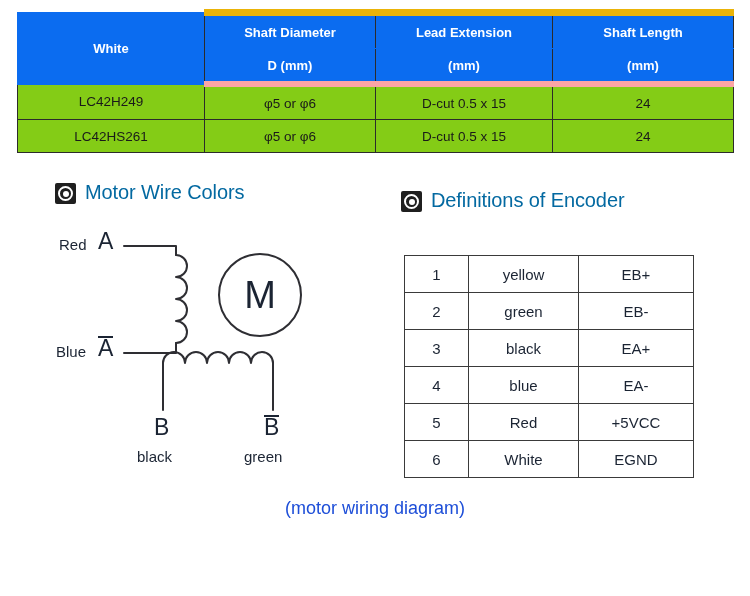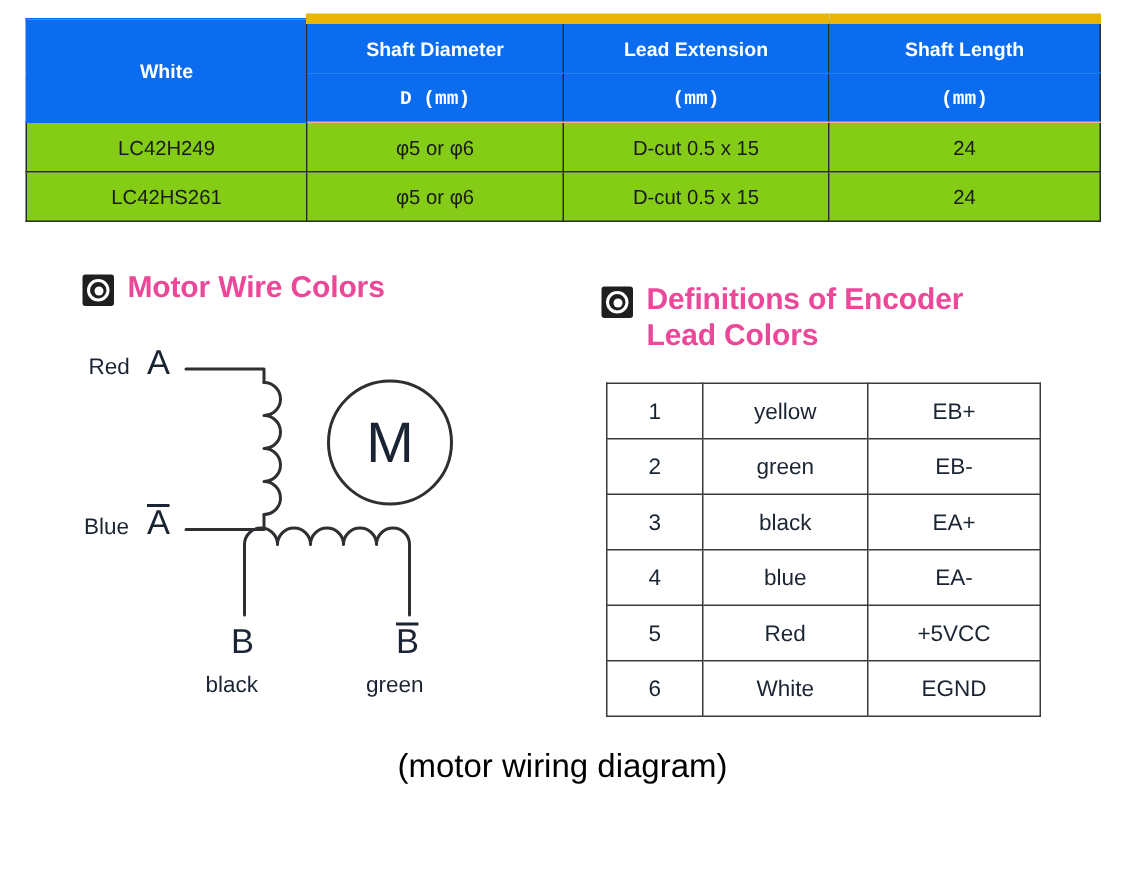--- a/index.html
+++ b/index.html
@@ -49,22 +49,21 @@
   }
   table.spec thead tr.r1 th.sub,
   table.spec thead tr.r2 th.sub {
     border-left: 1px solid #2b2b2b;
     border-right: 1px solid #2b2b2b;
   }
   table.spec thead tr.r1 th.sub {
     border-top: 7px solid #eab308;
   }
   table.spec thead tr.r2 th.sub {
-    border-bottom: 1px solid #fca5a5;
-    font-family: Liberation Mono, monospace;
+    border-bottom: 6px solid #fca5a5;
   }
   table.spec tbody td {
     height: 32px;
     font-size: 13.5px;
     color: #1a1a1a;
     background: #84cc16;
   }
 
   
   col.c-model { width: 187px; }
@@ -100,22 +99,22 @@
   .heading .bullet-icon::after {
     content: "";
     position: absolute;
     left: 7.5px; top: 7.5px;
     width: 6px; height: 6px;
     background: #ffffff;
     border-radius: 50%;
   }
   .heading .htext {
     font-size: 20px;
-    font-weight: bold;
-    color: #ec4899;
+    font-weight: normal;
+    color: #0369a1;
     line-height: 1.22;
     letter-spacing: -0.1px;
   }
   #heading-motor { left: 55px; top: 180px; }
   #heading-encoder { left: 401px; top: 188px; width: 300px; }
 
   
   .diagram {
     position: absolute;
     left: 60px;
@@ -173,22 +172,22 @@
   col.e-col  { width: 110px; }
   col.e-sig  { width: 115px; }
 
   
   .caption {
     position: absolute;
     left: 0;
     top: 498px;
     width: 750px;
     text-align: center;
-    font-size: 22px;
-    color: #000000;
+    font-size: 18px;
+    color: #1d4ed8;
   }
 </style>
 </head>
 <body>
 
 <div class="spec-table-wrap">
   <table class="spec">
     <colgroup>
       <col class="c-model">
         <col class="c-dia">
@@ -269,21 +268,21 @@
 
   <span class="lbl-big" style="left:94px; top:186px;">B</span>
   <span class="lbl-big" style="left:204px; top:186px;"><span class="ovl">B</span></span>
 
   <span class="lbl" style="left:77px; top:220px;">black</span>
   <span class="lbl" style="left:184px; top:220px;">green</span>
 </div>
 
 <div class="heading" id="heading-encoder">
   <span class="bullet-icon"></span>
-  <span class="htext"><span>Definitions of Encoder</span><br><span>Lead Colors</span></span>
+  <span class="htext"><span>Definitions of Encoder</span><br></span>
 </div>
 
 <div class="enc-wrap">
   <table class="enc">
     <colgroup>
         <col class="e-num">
         <col class="e-col">
         <col class="e-sig">
       </colgroup>
     <tbody>

